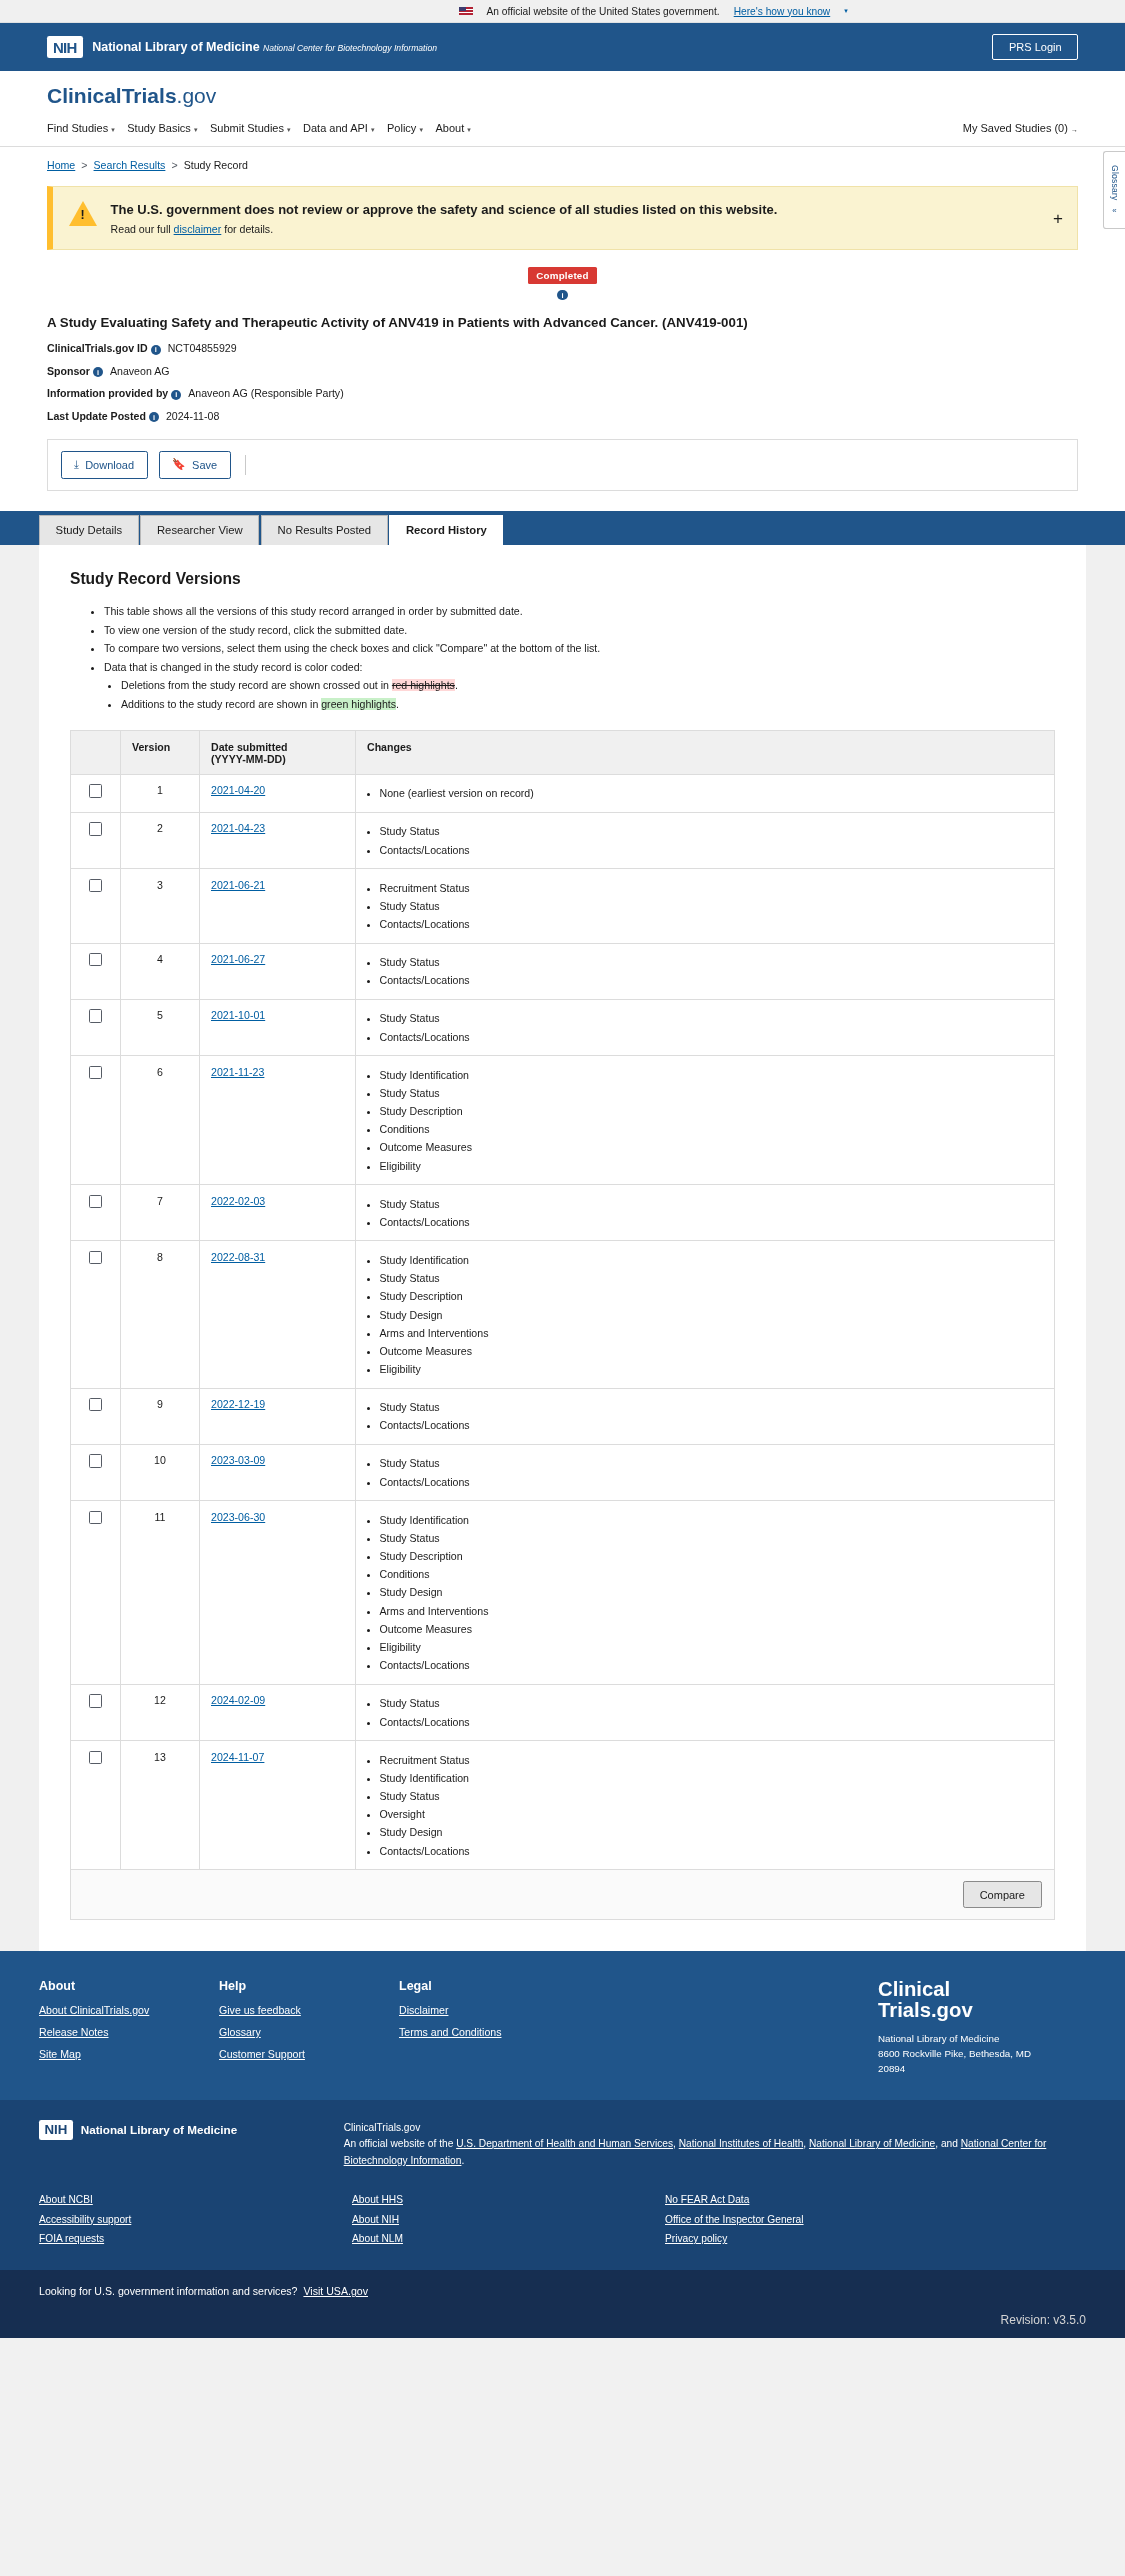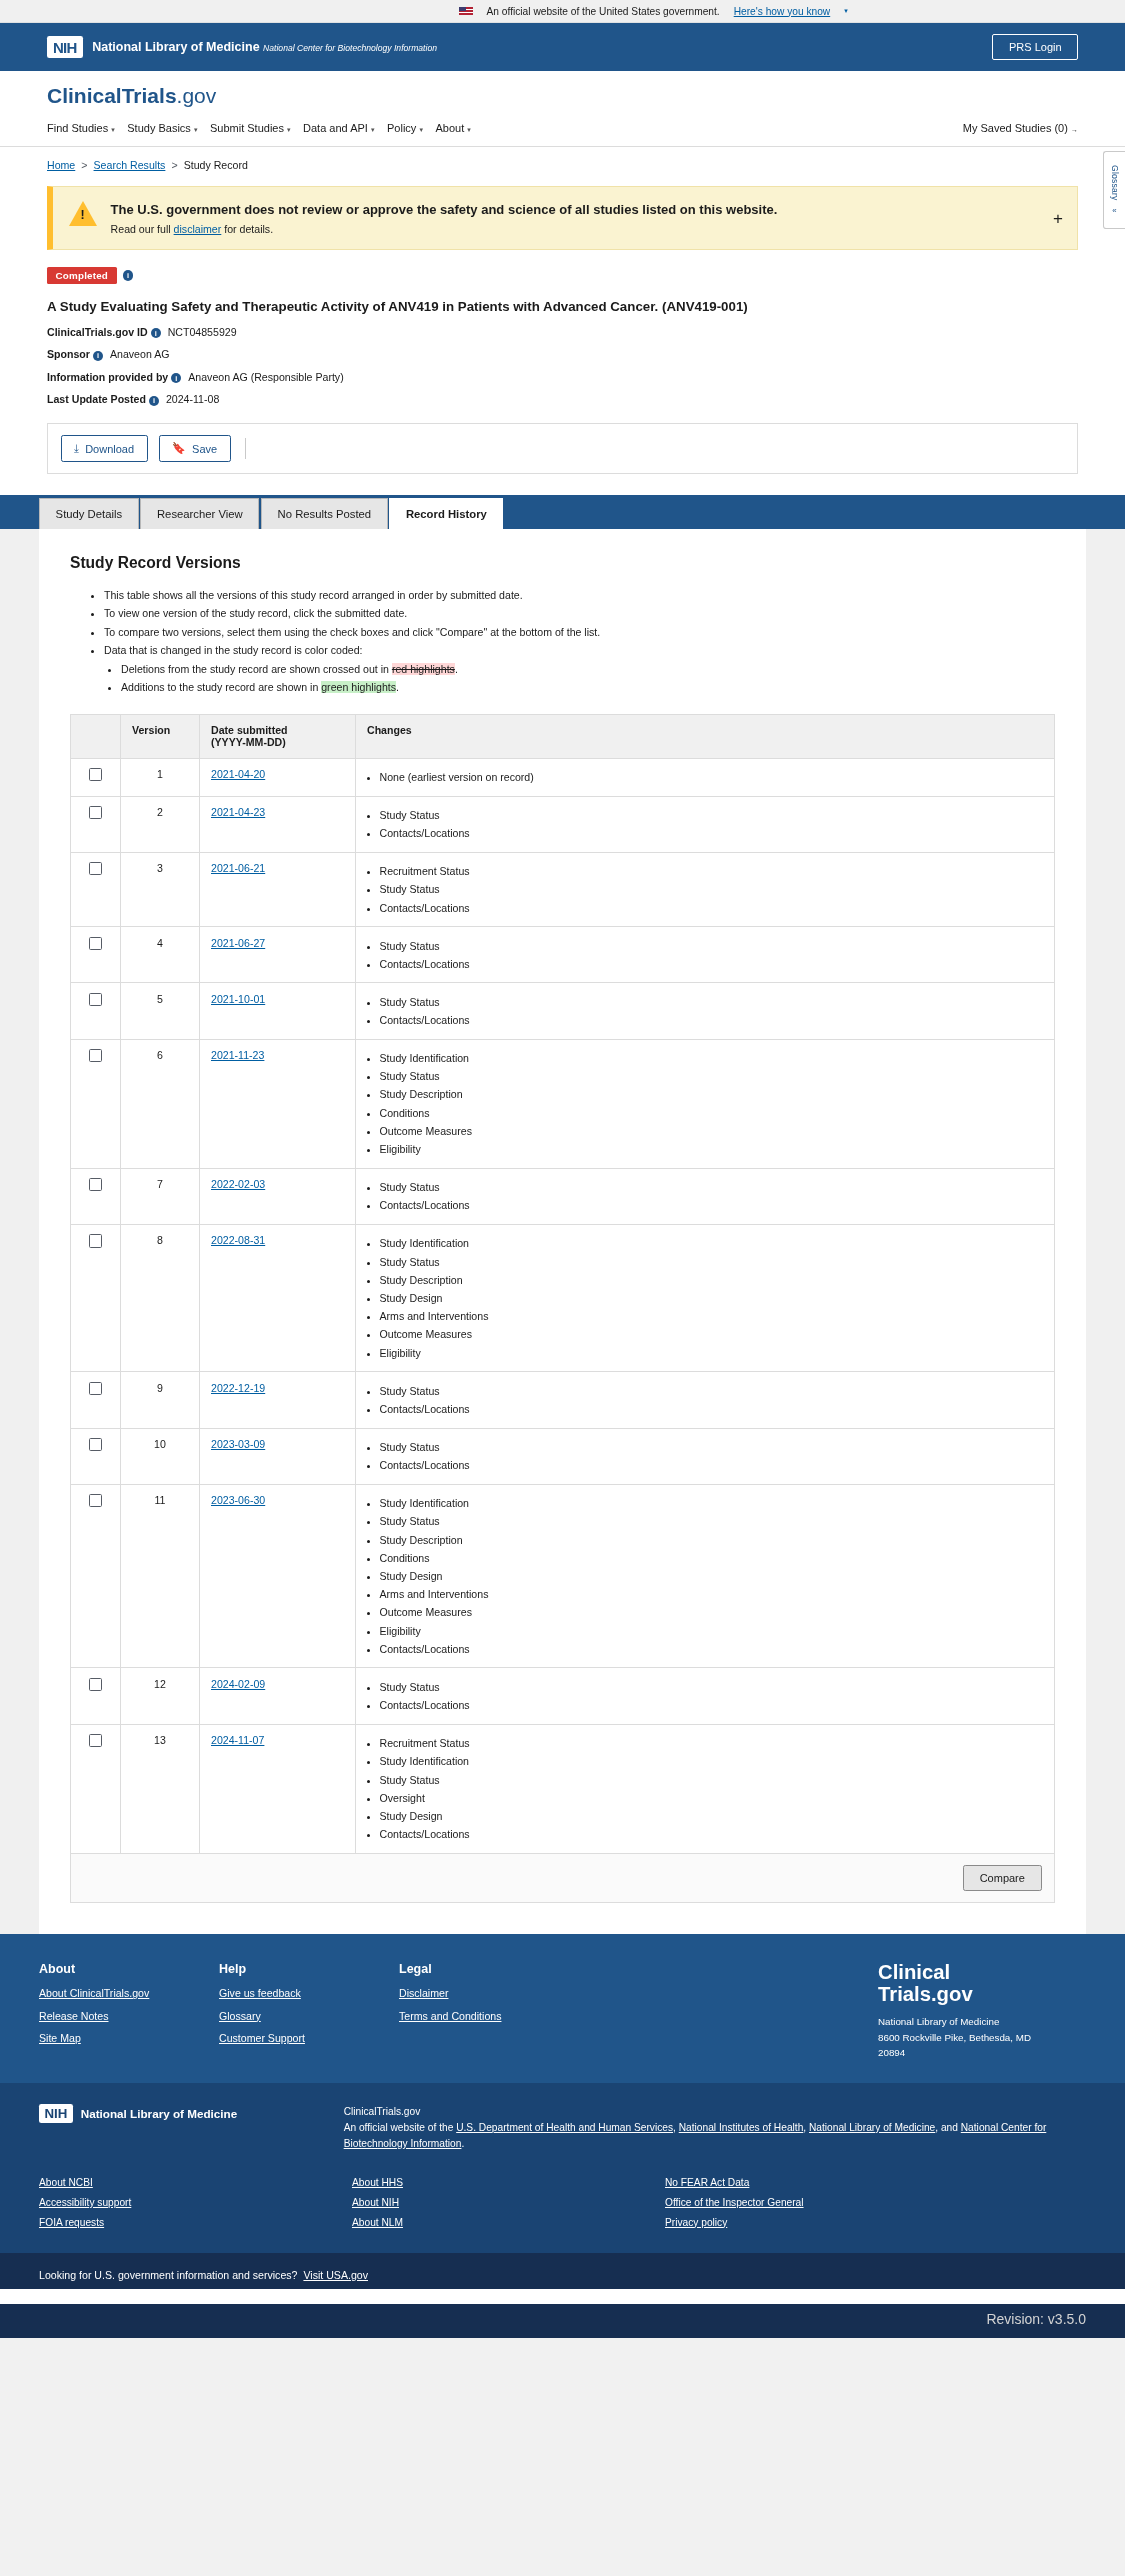--- a/index.html
+++ b/index.html
@@ -74,21 +74,21 @@
   .warn-icon { width:28px; height:25px; flex:none; position:relative; }
   .warn-icon:before { content:""; position:absolute; left:0; top:0; width:0; height:0; border-left:14px solid transparent; border-right:14px solid transparent; border-bottom:25px solid #ffbe2e; }
   .warn-icon:after { content:"!"; position:absolute; left:0; right:0; top:7.8px; text-align:center; font-weight:bold; font-size:12.5px; color:#1b1b1b; }
   .alert-title { font-size:13px; font-weight:bold; line-height:1.35; }
   .alert-body { font-size:10.6px; margin-top:4.7px; color:#1b1b1b; }
   .alert-body a { color:#005ea2; }
   .alert-plus { position:absolute; right:14px; top:50%; transform:translateY(-50%); font-size:17px; color:#1b1b1b; cursor:pointer; line-height:1; }
 
   
   .study-head { padding:17px 47px 0 47px; }
-  .status-row { display:flex; align-items:center; gap:6.3px; }
+  .status-row { display:flex; align-items:center; gap:6.3px;flex-direction:column; }
   .badge-completed { background:#d83933; color:#fff; font-size:9.8px; font-weight:bold; padding:3.1px 8.6px; border-radius:1.6px; letter-spacing:0.2px; }
   .info-i { width:10.2px; height:10.2px; border-radius:50%; background:#20558a; color:#fff; font-size:7.4px; font-weight:bold; display:inline-flex; align-items:center; justify-content:center; cursor:pointer; vertical-align:middle; }
   .study-title { font-size:13.3px; font-weight:bold; line-height:1.45; margin-top:12.5px; max-width:899px; }
   .meta-line { font-size:10.6px; margin-top:10.2px; }
   .meta-line:first-of-type { margin-top:14px; }
   .meta-label { font-weight:bold; }
   .meta-val { margin-left:3.9px; }
 
   
   .action-bar { margin:17px 47px 0 47px; border:0.8px solid #dcdcdc; background:#fff; display:flex; align-items:center; gap:11px; padding:11px 12.5px; }
@@ -142,21 +142,21 @@
   .nlm-name { font-size:11.7px; font-weight:bold; line-height:1.15; }
   .nlm-right { font-size:10.2px; line-height:1.6; }
   .nlm-right a { color:#fff; text-decoration:underline; }
 
   .footer-links { background:#1a4473; color:#fff; padding:4.7px 39px 17px 39px; display:flex; }
   .flcol { width:313px; }
   .flcol.narrow { width:344px; }
   .footer-links a { display:block; color:#fff; text-decoration:underline; font-size:10.2px; margin-bottom:8.6px; }
   .footer-bottom { background:#162e51; color:#fff; padding:15.6px 39px 7.8px 39px; font-size:10.6px; }
   .footer-bottom a { color:#fff; text-decoration:underline; }
-  .revision { text-align:right; font-size:14px; color:#d4d4d4; padding:7.8px 39px 11px 39px; background:#162e51;margin-top:15px; }
+  .revision { text-align:right; font-size:12px; color:#d4d4d4; padding:7.8px 39px 11px 39px; background:#162e51; }
 </style>
 </head>
 <body>
 
 <div class="page">
 
   <div class="gov-banner">
     <div class="inner">
       <span class="flag"></span>
       <span>An official website of the United States government.</span>

